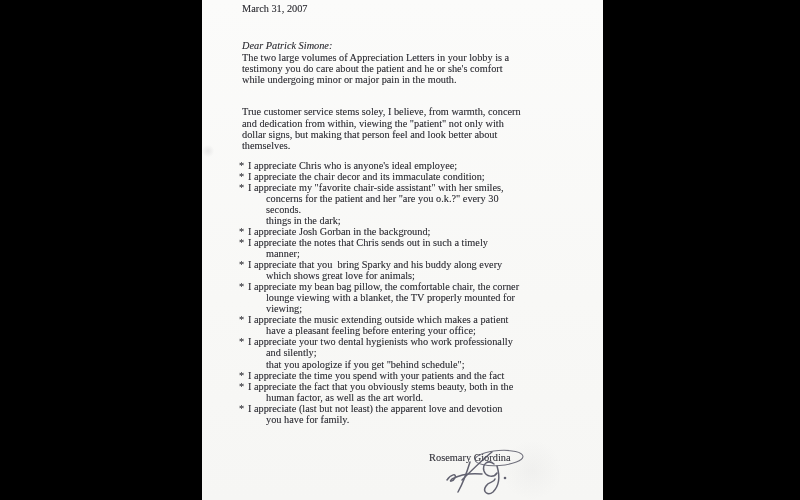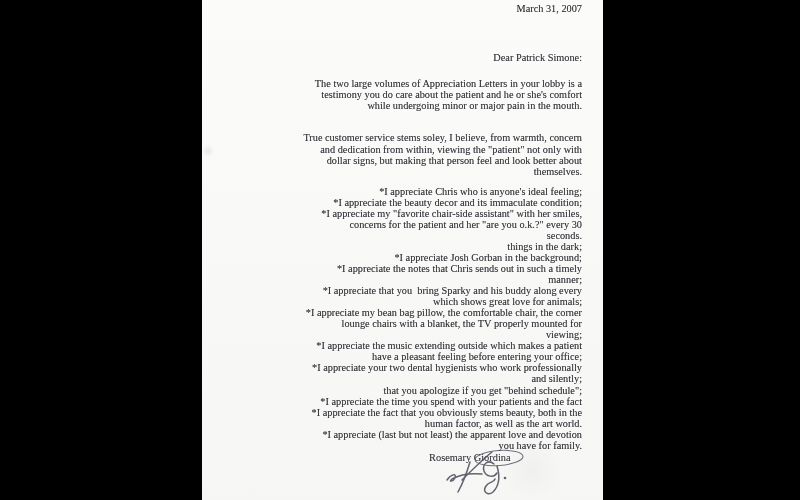--- a/index.html
+++ b/index.html
@@ -14,26 +14,25 @@
       radial-gradient(circle 9px at 6px 151px, rgba(70,70,80,0.10), rgba(0,0,0,0) 70%),
       radial-gradient(circle 40px at 330px 470px, rgba(120,120,130,0.05), rgba(0,0,0,0) 75%),
       linear-gradient(180deg,#fbfbfa 0%,#f8f8f6 60%,#f6f6f4 100%);
     overflow:hidden;
   }
   .letter-body{
     position:absolute;left:40px;top:3px;width:340px;
     color:#34343a;
     font-size:10.3px;line-height:11.3px;
     text-shadow:0 0 0.5px rgba(52,52,60,0.45);
-    text-align:right;
   }
   .line{white-space:pre;}
   .date{margin:0;}
-  .salutation{margin-top:38px;}
-  .para{margin-top:14px;}
+  .salutation{margin-top:26px;font-style:italic;}
+  .para{}
   .para + .para{margin-top:21px;}
   .list{margin-top:8px;margin-left:-3px;line-height:11.05px;}
   .bullet .first .ast{display:inline-block;width:9px;}
   .bullet .cont{padding-left:27px;}
   .signature-block{position:absolute;left:0;top:0;width:401px;height:424px;pointer-events:none;}
   .signature-name{
     position:absolute;left:227px;top:452px;
     color:#3a3a42;font-size:10.4px;white-space:pre;
     text-shadow:0 0 0.5px rgba(52,52,60,0.4);
   }
@@ -54,24 +53,24 @@
         </div>
         <div class="para">
           <div class="line">True customer service stems soley, I believe, from warmth, concern</div>
           <div class="line">and dedication from within, viewing the "patient" not only with</div>
           <div class="line">dollar signs, but making that person feel and look better about</div>
           <div class="line">themselves.</div>
         </div>
       </div>
     <div class="list">
         <div class="bullet">
-          <div class="line first"><span class="ast">*</span><span>I appreciate Chris who is anyone's ideal feeling;</span></div>
+          <div class="line first"><span class="ast">*</span><span>I appreciate Chris who is anyone's ideal employee;</span></div>
         </div>
         <div class="bullet">
-          <div class="line first"><span class="ast">*</span><span>I appreciate the beauty decor and its immaculate condition;</span></div>
+          <div class="line first"><span class="ast">*</span><span>I appreciate the chair decor and its immaculate condition;</span></div>
         </div>
         <div class="bullet">
           <div class="line first"><span class="ast">*</span><span>I appreciate my "favorite chair-side assistant" with her smiles,</span></div>
           <div class="line cont">concerns for the patient and her "are you o.k.?" every 30</div>
           <div class="line cont">seconds.</div>
         </div>
         <div class="bullet">
           <div class="line cont">things in the dark;</div>
         </div>
         <div class="bullet">
@@ -80,21 +79,21 @@
         <div class="bullet">
           <div class="line first"><span class="ast">*</span><span>I appreciate the notes that Chris sends out in such a timely</span></div>
           <div class="line cont">manner;</div>
         </div>
         <div class="bullet">
           <div class="line first"><span class="ast">*</span><span>I appreciate that you  bring Sparky and his buddy along every</span></div>
           <div class="line cont">which shows great love for animals;</div>
         </div>
         <div class="bullet">
           <div class="line first"><span class="ast">*</span><span>I appreciate my bean bag pillow, the comfortable chair, the corner</span></div>
-          <div class="line cont">lounge chairs with a blanket, the TV properly mounted for</div>
+          <div class="line cont">lounge viewing with a blanket, the TV properly mounted for</div>
           <div class="line cont">viewing;</div>
         </div>
         <div class="bullet">
           <div class="line first"><span class="ast">*</span><span>I appreciate the music extending outside which makes a patient</span></div>
           <div class="line cont">have a pleasant feeling before entering your office;</div>
         </div>
         <div class="bullet">
           <div class="line first"><span class="ast">*</span><span>I appreciate your two dental hygienists who work professionally</span></div>
           <div class="line cont">and silently;</div>
         </div>

